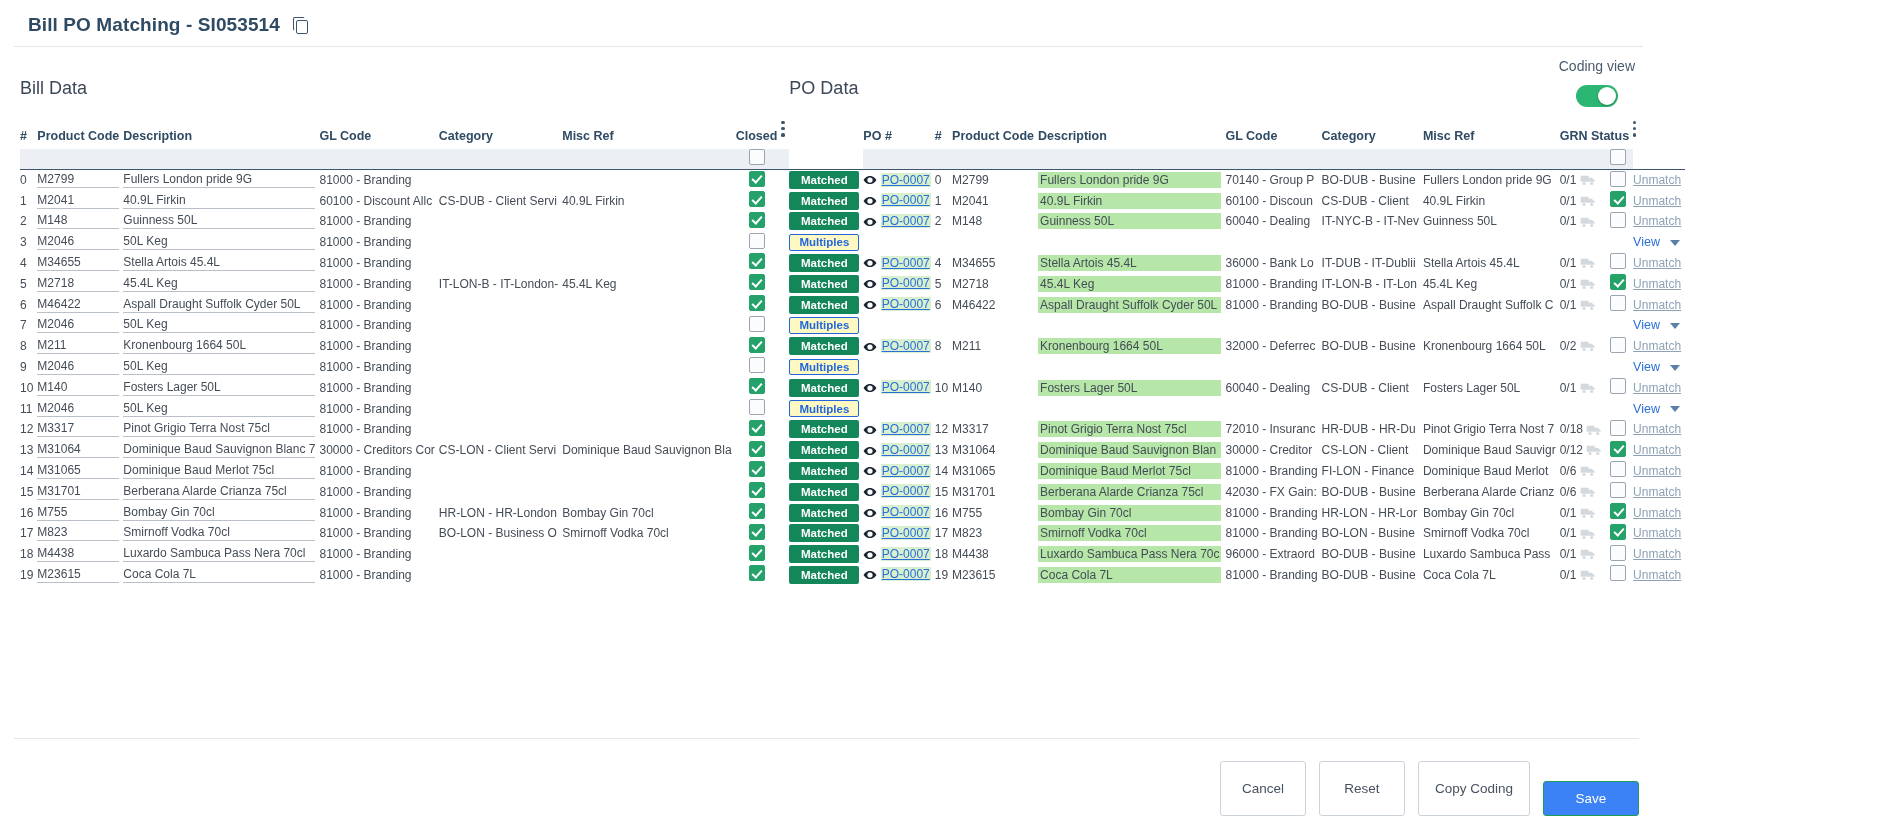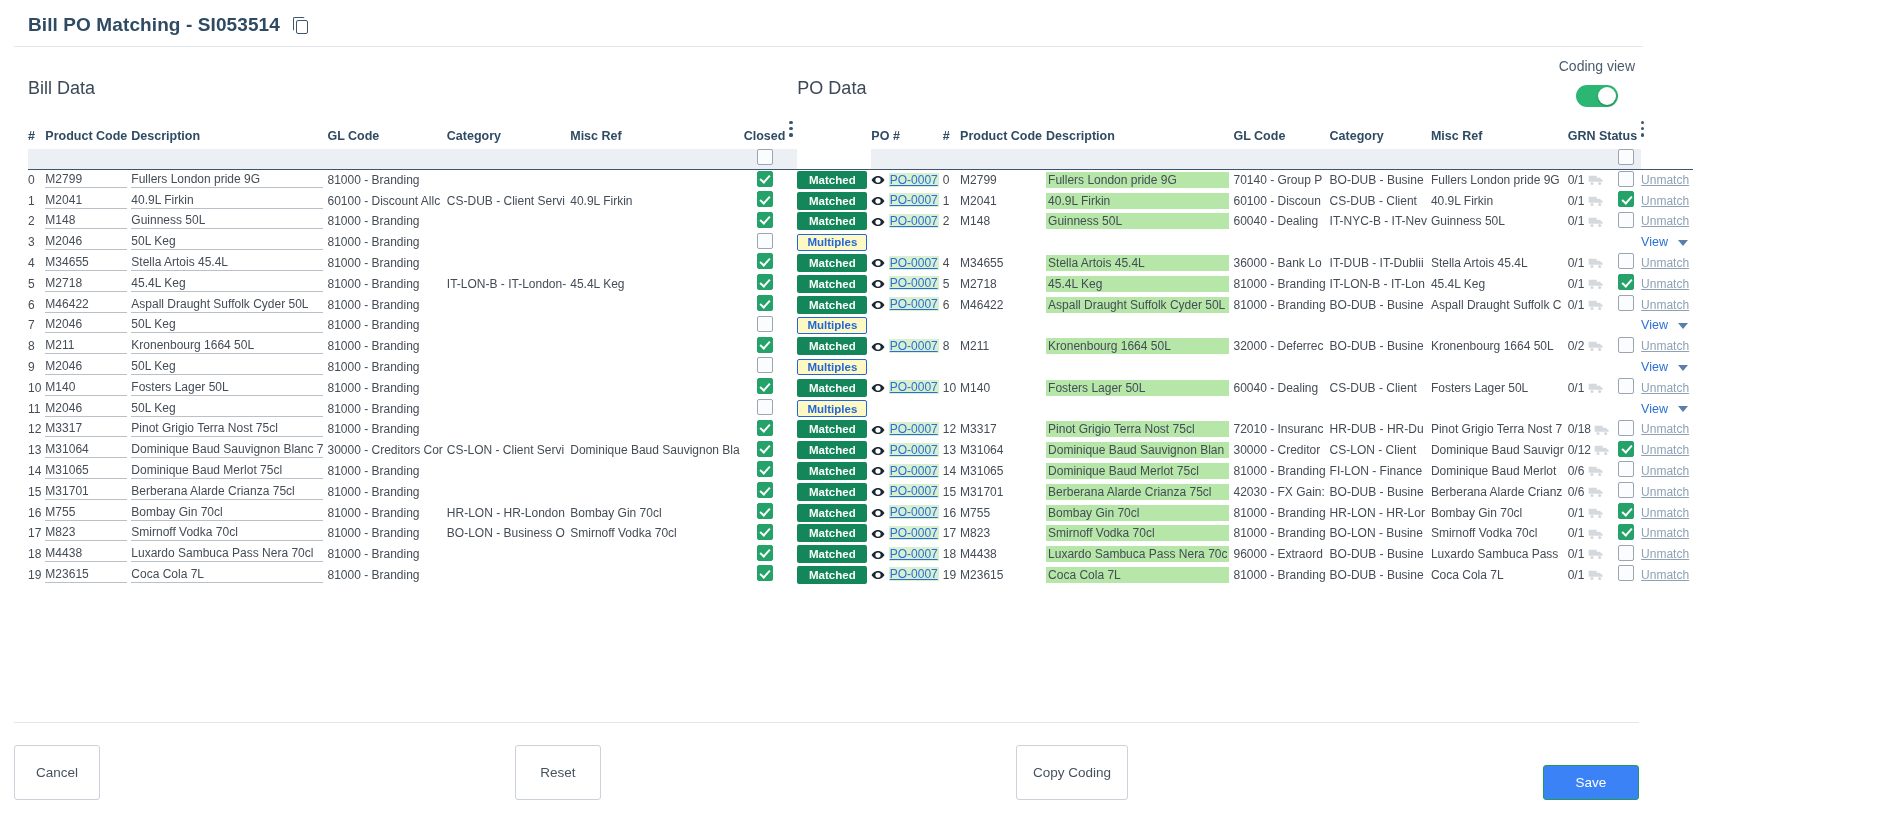--- a/index.html
+++ b/index.html
@@ -60,21 +60,21 @@
     background: #2bb673; position: relative; cursor: pointer;
   }
   .switch .knob {
     position: absolute; right: 2px; top: 2px;
     width: 18px; height: 18px; border-radius: 50%;
     background: #fff;
     box-shadow: 0 1px 2px rgba(0,0,0,.3);
   }
 
   
-  .panes { display: flex; position: absolute; top: 78px; left: 16px; right: 0; }
+  .panes { display: flex; position: absolute; top: 78px; left: 8px; right: 0; }
   .pane-bill { width: 785px; padding-left: 12px; }
   .pane-po { width: 1108px; }
 
   .pane-title {
     font-size: 18px; color: #3c4858;
     margin: 0 0 22px 0; font-weight: normal;
   }
 
   table.grid { border-collapse: collapse; table-layout: fixed; }
   table.grid th {
@@ -166,22 +166,22 @@
   }
   .kebab i { display: block; width: 3.2px; height: 3.2px; border-radius: 50%; background: #3d566e; margin-bottom: 3px; }
 
   
   .act-cell { font-size: 12px; }
 
   
   .footer {
     position: absolute; left: 14px; right: 18px; bottom: 0;
     border-top: 1px solid #e3e7ec;
-    padding: 22px 0 24px 0;
-    display: flex; justify-content: space-between; 
+    padding: 22px 0 8px 0;
+    display: flex; justify-content: flex-end; gap: 13px;
   }
   .btn {
     min-width: 86px; padding: 9px 16px;
     font-size: 13.5px; border-radius: 3px;
     border: 1px solid #ccd2d9; background: #fff; color: #46525e;
     cursor: pointer; text-align: center;
   }
   .btn.primary { background: #3b82f6; border-color: #1f9d57; color: #fff; min-width: 96px; margin-top: 20px; }
   .btn.wide { min-width: 104px; }
 </style>

